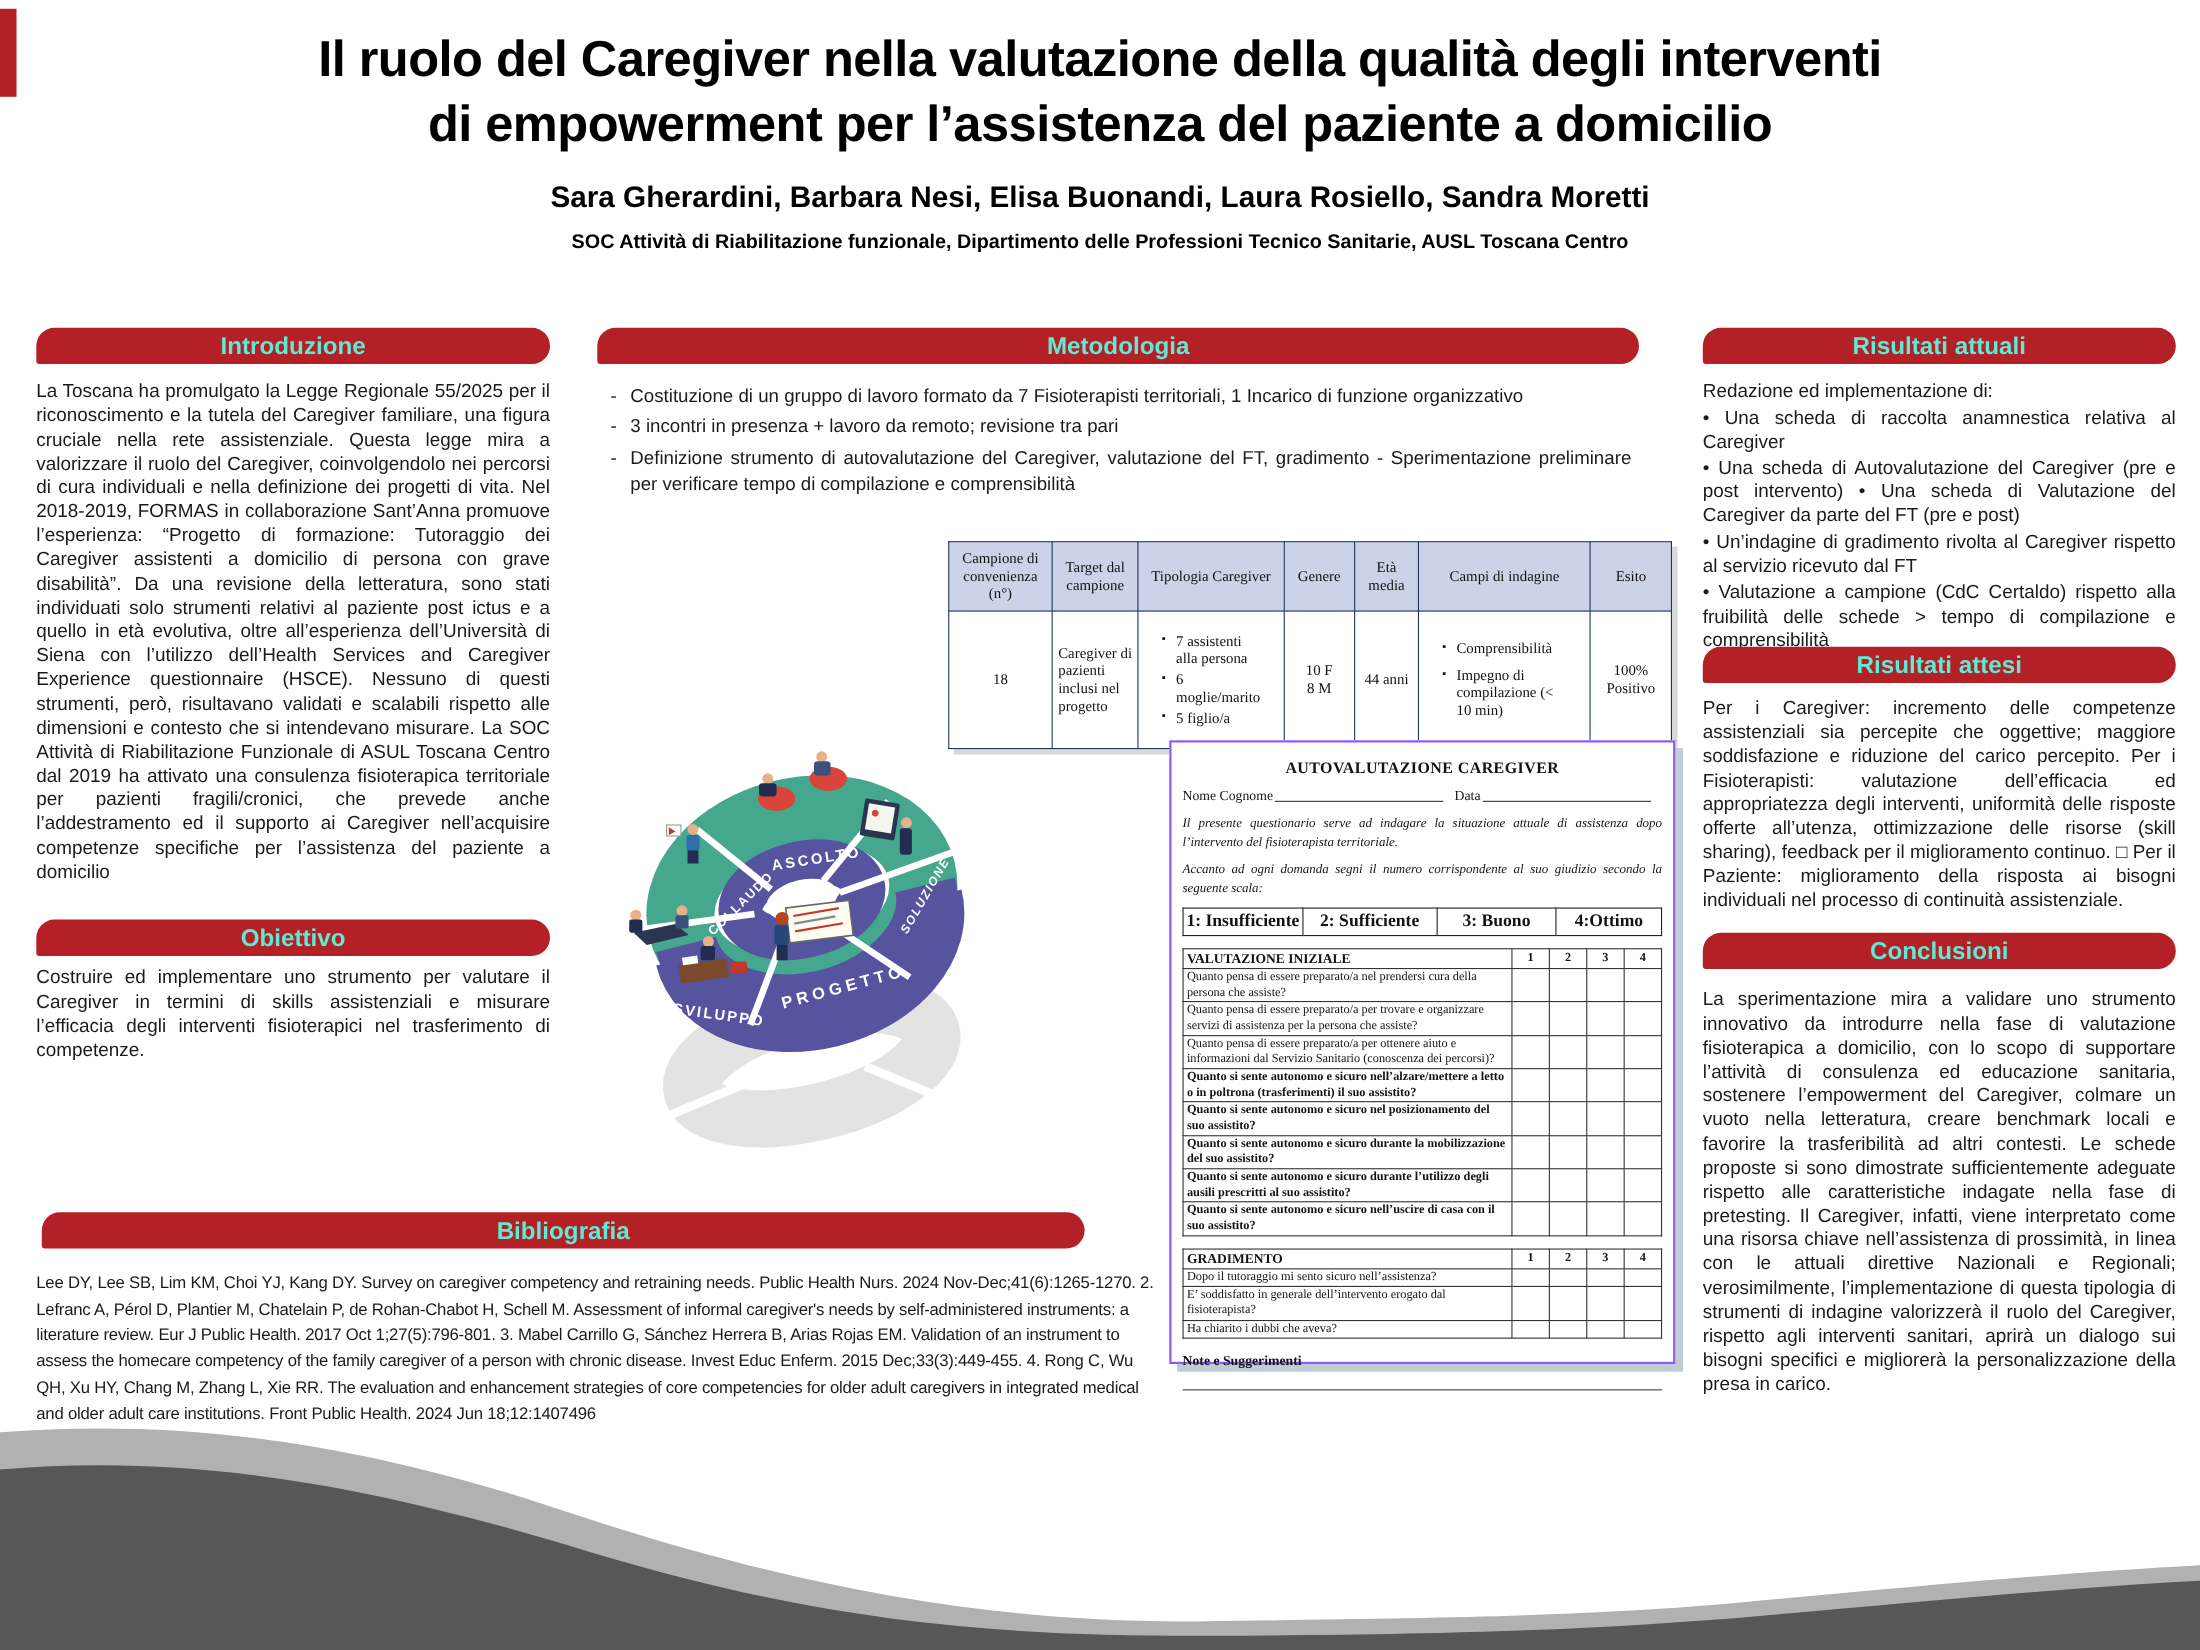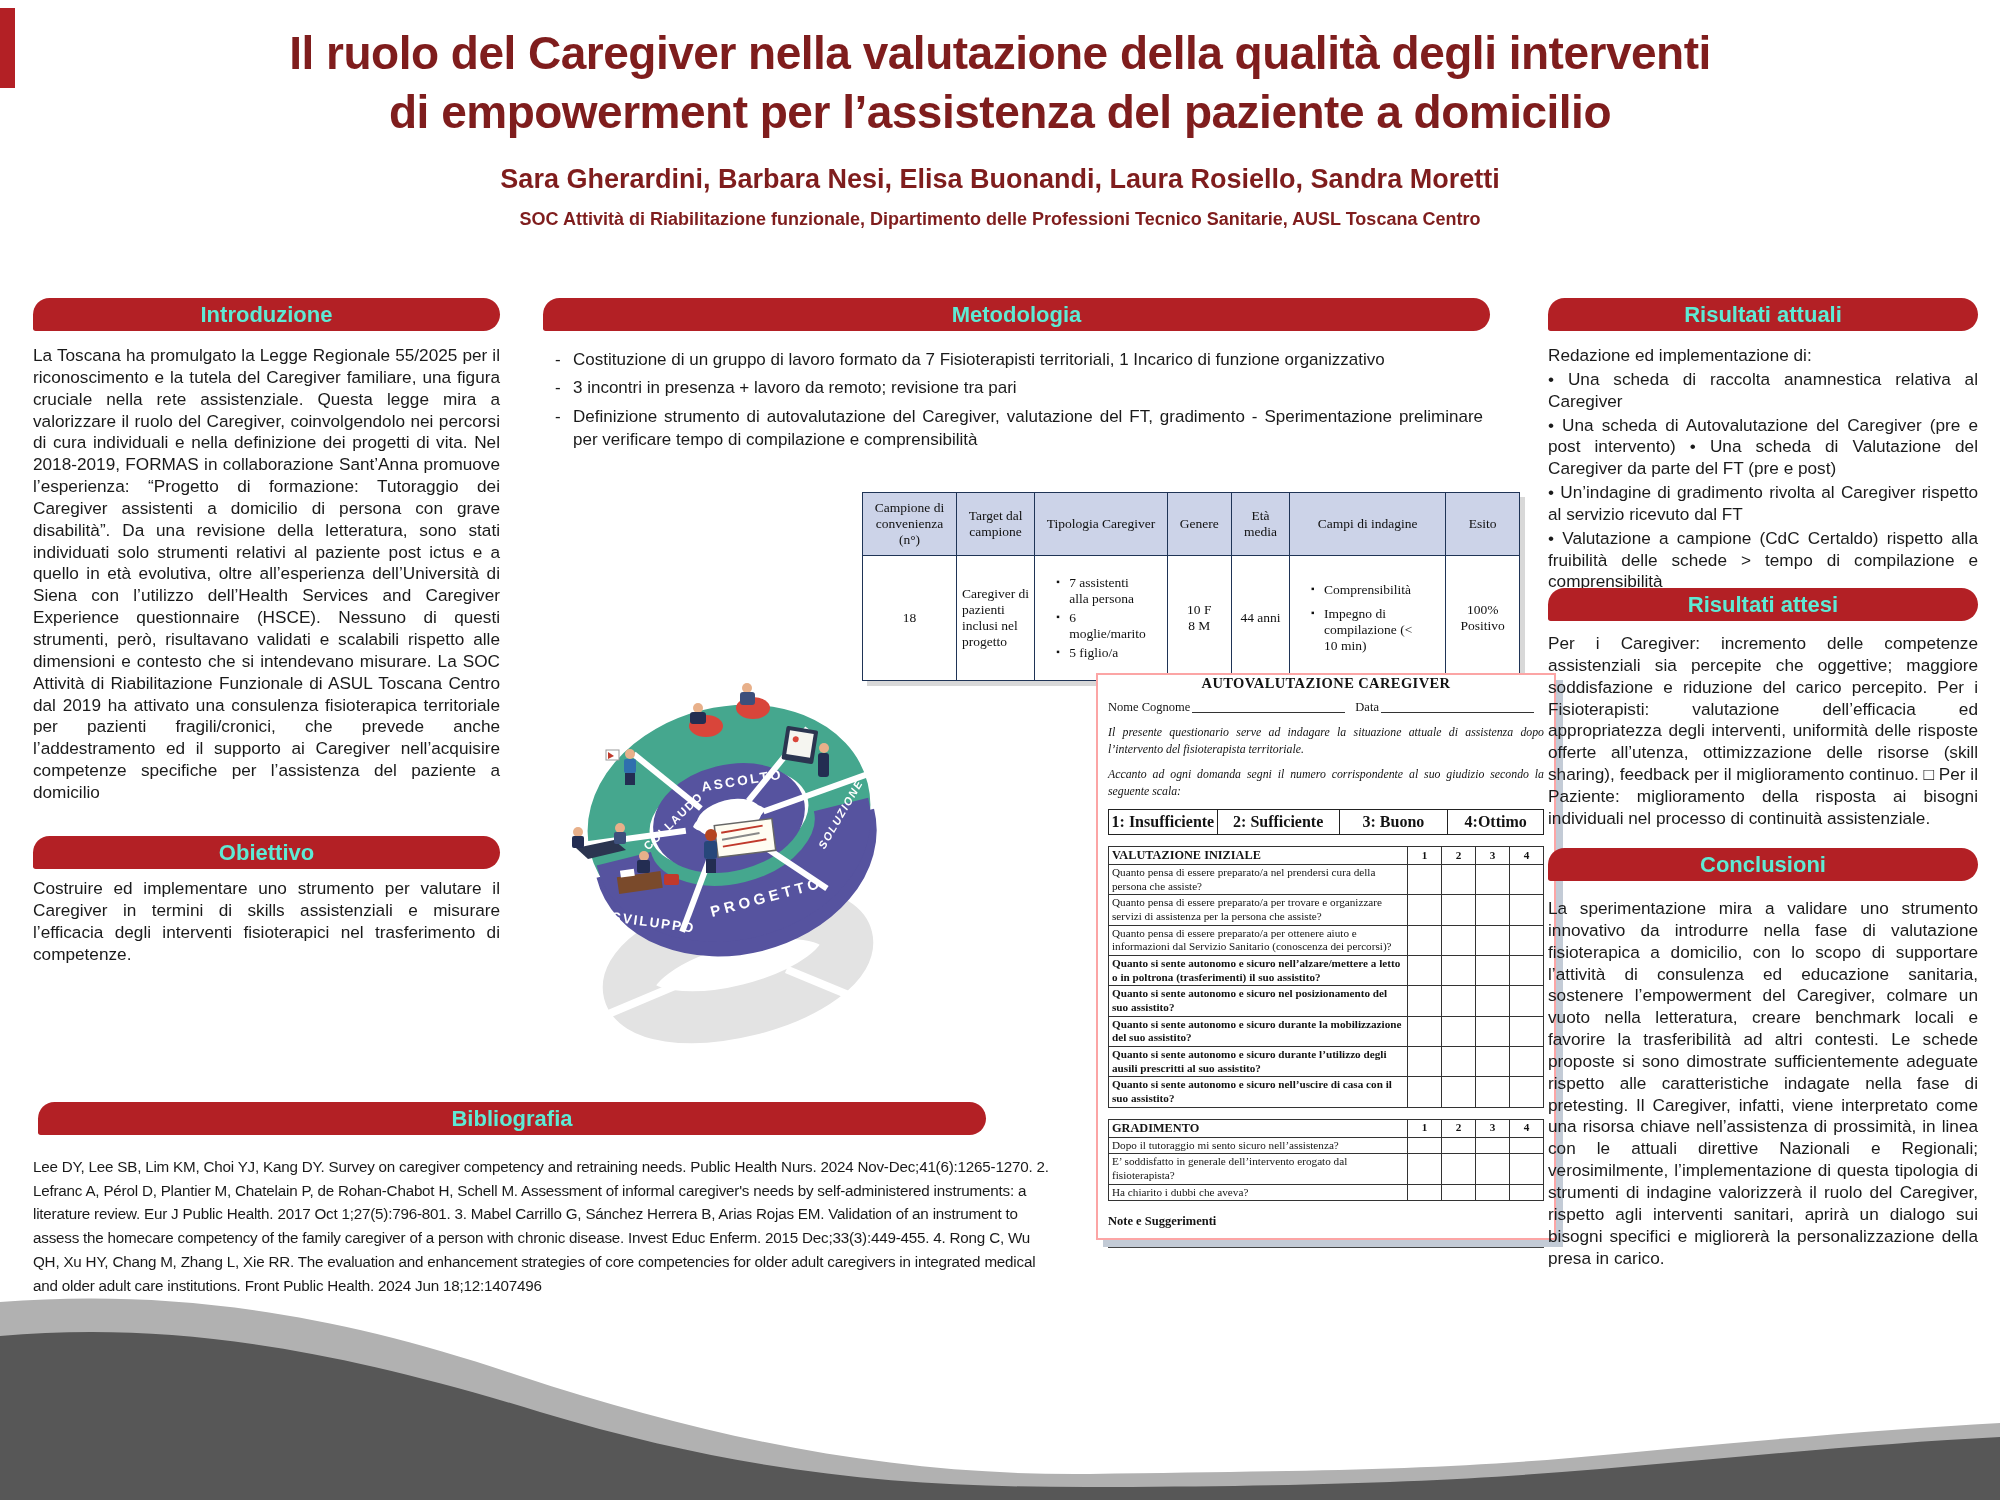--- a/index.html
+++ b/index.html
@@ -1,20 +1,20 @@
 <!DOCTYPE html>
 <html><head>
 <meta charset="utf-8">
 <style>
   html,body{margin:0;padding:0;background:#fff;}
   .poster{position:relative;width:2000px;height:1500px;background:#ffffff;overflow:hidden;
           font-family:"Liberation Sans",sans-serif;color:#1a1a1a;}
   .corner-bar{position:absolute;left:0;top:8px;width:15px;height:80px;background:#b32025;}
   
-  .head{position:absolute;left:0;top:24px;width:2000px;text-align:center;color:#7f1d1d;}
+  .head{position:absolute;left:0;top:24px;width:2000px;text-align:center;color:#000000;}
   .title{font-size:46px;font-weight:bold;letter-spacing:-0.5px;line-height:1.28;margin:0;}
   .authors{font-size:27px;font-weight:bold;margin-top:22px;}
   .affil{font-size:18px;font-weight:bold;margin-top:14px;}
   
   .hdr{position:absolute;height:33px;background:#b32025;border-radius:18px 18px 18px 3px;
        color:#5eead4;font-weight:bold;font-size:22px;line-height:33px;text-align:center;}
   
   .blk{position:absolute;font-size:17.2px;line-height:1.27;text-align:justify;}
   .met-list{position:absolute;left:553px;top:348px;width:930px;margin:0;padding:0;list-style:none;
             font-size:17px;line-height:1.38;}
@@ -31,22 +31,22 @@
   .s-table thead th{background:#ccd3e8;font-weight:normal;text-align:center;height:56px;}
   .s-table tbody td{height:105px;background:#fff;}
   .s-table .c{text-align:center;}
   .s-table .l{text-align:left;}
   ul.sq{margin:16px;padding:0;list-style:none;}
   ul.sq li{position:relative;padding-left:13px;margin-bottom:3px;}
   ul.sq li::before{content:"▪";position:absolute;left:0;font-size:10px;top:1px;}
   ul.sq.sp li{margin-bottom:8px;}
   
   .form{position:absolute;left:1063px;top:673px;width:460px;height:567px;background:#fff;
-        border:2px solid #fca5a5;box-shadow:7px 7px 0 #c3cbd6;box-sizing:border-box;
-        padding:0 10px;font-family:"Liberation Serif",serif;color:#131313;margin-left:33px;}
+        border:2px solid #8b5cf6;box-shadow:7px 7px 0 #c3cbd6;box-sizing:border-box;
+        padding:16px 10px;font-family:"Liberation Serif",serif;color:#131313;}
   .f-title{text-align:center;font-weight:bold;font-size:14.5px;letter-spacing:.4px;}
   .f-nd{display:flex;font-size:12.5px;margin-top:8px;}
   .f-nd .uline{flex:1;border-bottom:1px solid #333;margin:0 10px 2px 2px;}
   .f-it{font-style:italic;font-size:11.8px;line-height:1.4;margin-top:9px;text-align:justify;}
   table.scale{width:100%;border-collapse:collapse;margin-top:10px;font-size:16px;font-weight:bold;}
   table.scale td{border:1.6px solid #222;text-align:center;height:22px;}
   table.qt{width:100%;border-collapse:collapse;margin-top:11px;font-size:11.2px;line-height:1.22;}
   table.qt th,table.qt td{border:1.3px solid #333;padding:1px 3px;}
   table.qt th.qh{text-align:left;font-size:12.3px;}
   table.qt th.nh{text-align:center;font-weight:bold;width:27px;}

